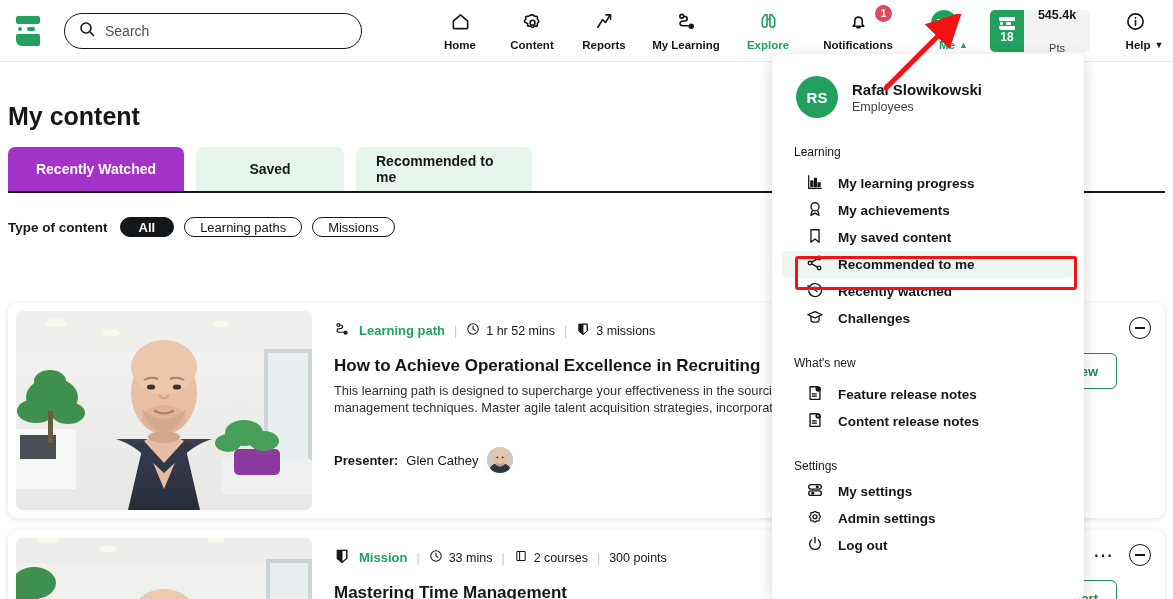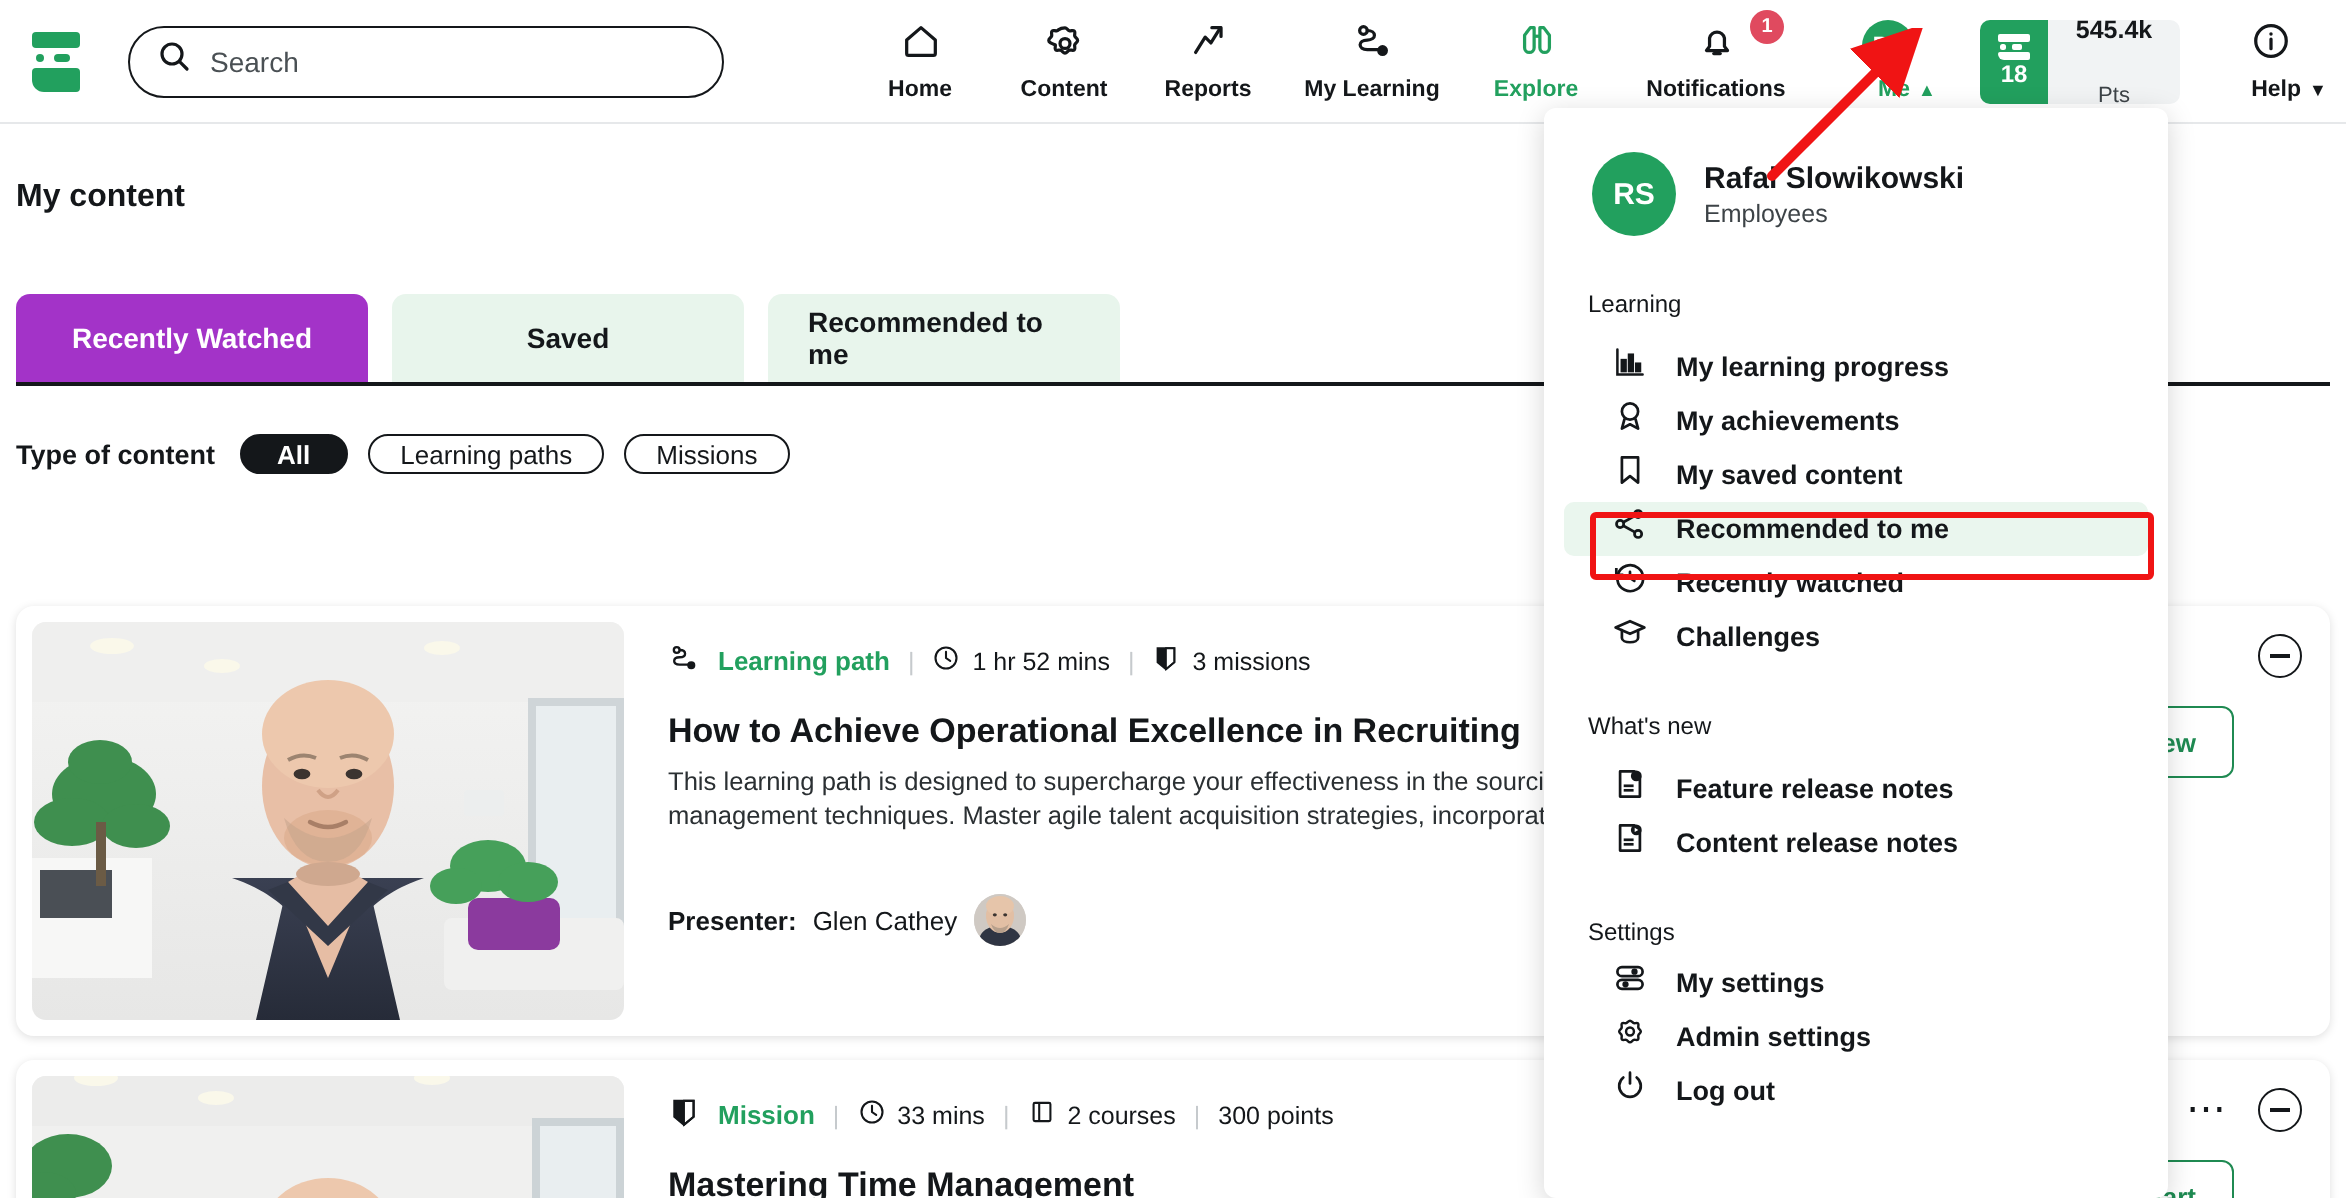--- a/index.html
+++ b/index.html
@@ -84,21 +84,21 @@
     padding: 0 12px; display: flex; flex-direction: column;
     align-items: center; justify-content: center; gap: 20px; min-width: 66px;
   }
   .pw-val { font-size: 12.5px; font-weight: bold; color: #14171a; }
   .pw-unit { font-size: 11px; color: #3d4347; }
 
   .help-item { margin-left: 12px; }
 
   
   .page { position: absolute; top: 62px; left: 0; width: 1173px; height: 537px; background: #fff; }
-  .page-title { position: absolute; left: 8px; top: 28px; font-size: 16px; font-weight: bold; color: #14171a; }
+  .page-title { position: absolute; left: 8px; top: 40px; font-size: 25px; font-weight: bold; color: #14171a; }
 
   .tabs { position: absolute; left: 8px; top: 85px; display: flex; gap: 12px; }
   .tab {
     height: 44px; border-radius: 7px 7px 0 0; display: flex;
     align-items: center; justify-content: center; font-size: 14px; font-weight: bold;
     cursor: pointer; color: #14171a; background: #e8f5ec; padding: 0 20px;
   }
   .tab.active { background: #a333c8; color: #fff; }
   .tab-rule { position: absolute; left: 8px; top: 129px; width: 1157px; height: 2px; background: #14171a; }
 
@@ -315,21 +315,21 @@
     </div>
 
   </div>
 
   <div class="page">
 
     <div class="page-title">My content</div>
 
     <div class="tabs">
       <div class="tab active" style="width:176px">Recently Watched</div>
-      <div class="tab" style="width:176px">Saved</div>
+      <div class="tab" style="width:148px">Saved</div>
       <div class="tab" style="width:176px">Recommended to me</div>
     </div>
     <div class="tab-rule"></div>
 
     <div class="filters">
       <span class="filters-label">Type of content</span>
       <span class="chip active">All</span>
       <span class="chip">Learning paths</span>
       <span class="chip">Missions</span>
     </div>

